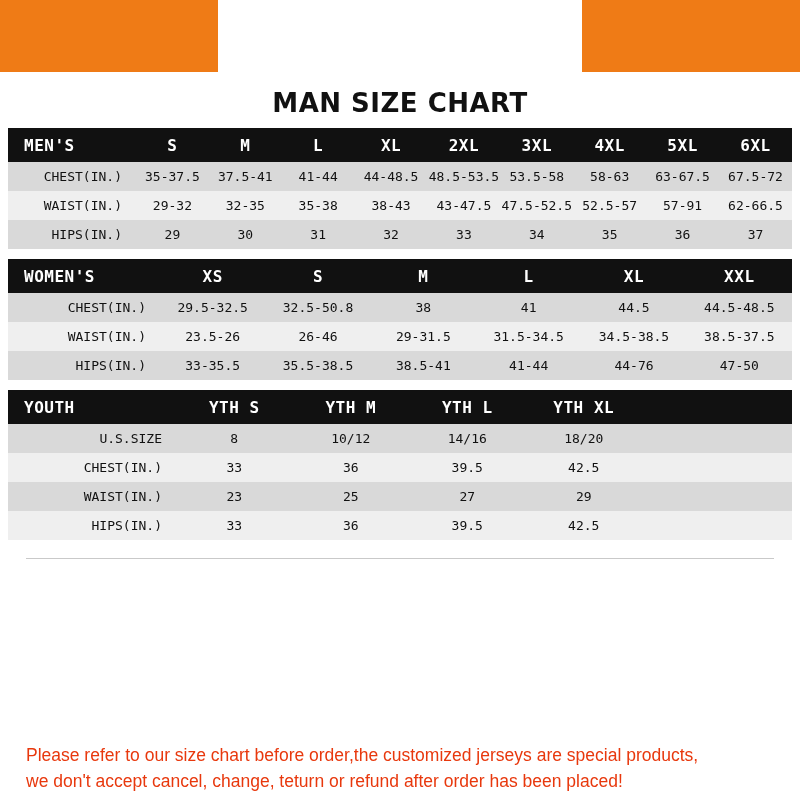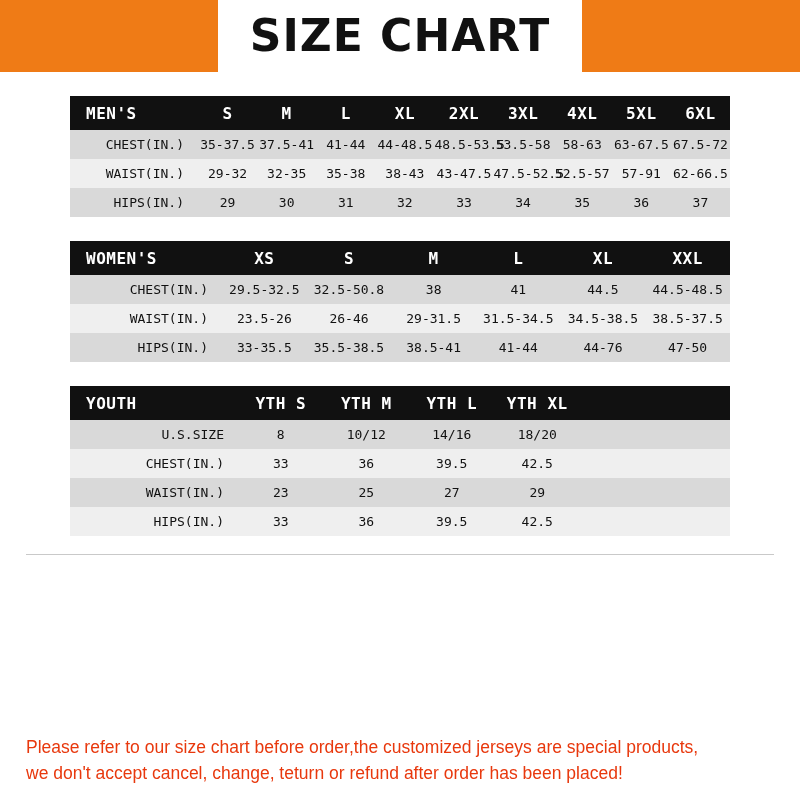--- a/index.html
+++ b/index.html
@@ -58,22 +58,22 @@
     font-size: 26px;
     letter-spacing: 0.5px;
     color: #111111;
   }
   .t1 { margin-top: 16px; }
   .t2 { margin-top: 22px; }
   .t3 { margin-top: 22px; }
 
   
   .table-wrap {
-    margin: 24px auto 0 auto;
-    width: 660px;
+    margin: 10px auto 0 auto;
+    width: 784px;
   }
   table.sz {
     border-collapse: collapse;
     width: 100%;
     table-layout: fixed;
   }
   table.sz td, table.sz th {
     text-align: center;
     font-family: "DejaVu Sans Mono", monospace;
     font-size: 13px;
@@ -111,21 +111,21 @@
   .women col.c0 { width: 152px; }
   
   .youth col.c0 { width: 168px; }
   .youth col.pad { width: 150px; }
 
   
   .note {
     position: absolute;
     left: 0;
     right: 0;
-    bottom: 14px;
+    bottom: 6px;
     padding: 0 26px;
     box-sizing: border-box;
     color: #e8380d;
     font-family: "Liberation Sans", sans-serif;
     font-size: 17.5px;
     line-height: 26px;
   }
   .note-line { display: block; }
   .rule {
     margin: 18px 26px 0 26px;
@@ -133,23 +133,23 @@
     background: #c9c9c9;
   }
 </style>
 </head>
 <body>
 
 <div class="page">
 
   <div class="banner">
     <div class="banner-white"></div>
-    <div class="banner-title">SIZE CHART</div>
-  </div>
-
+  </div>
+
+  <div class="section-title t1">MAN SIZE CHART</div>
   <div class="table-wrap">
     <table class="sz men">
       <colgroup>
         <col class="c0">
           <col>
           <col>
           <col>
           <col>
           <col>
           <col>

